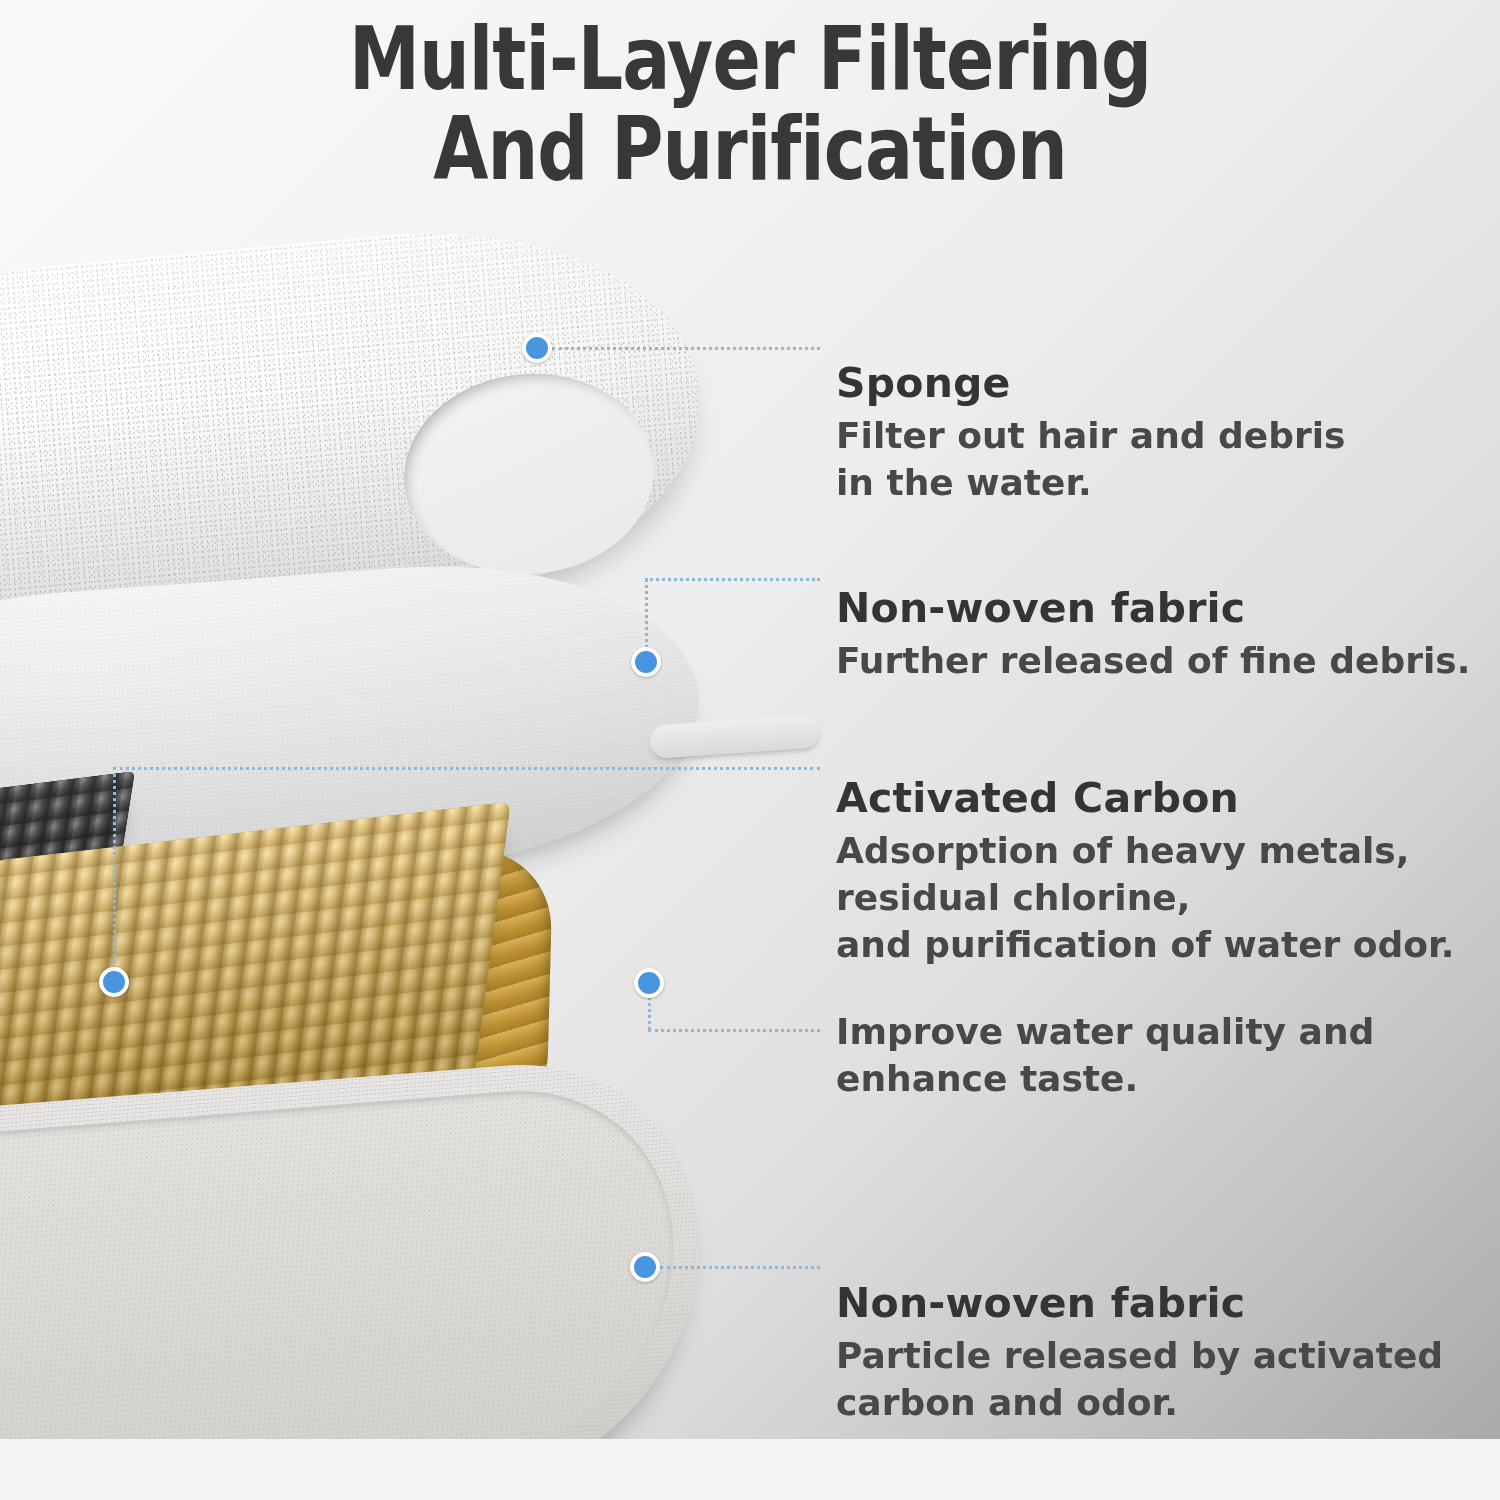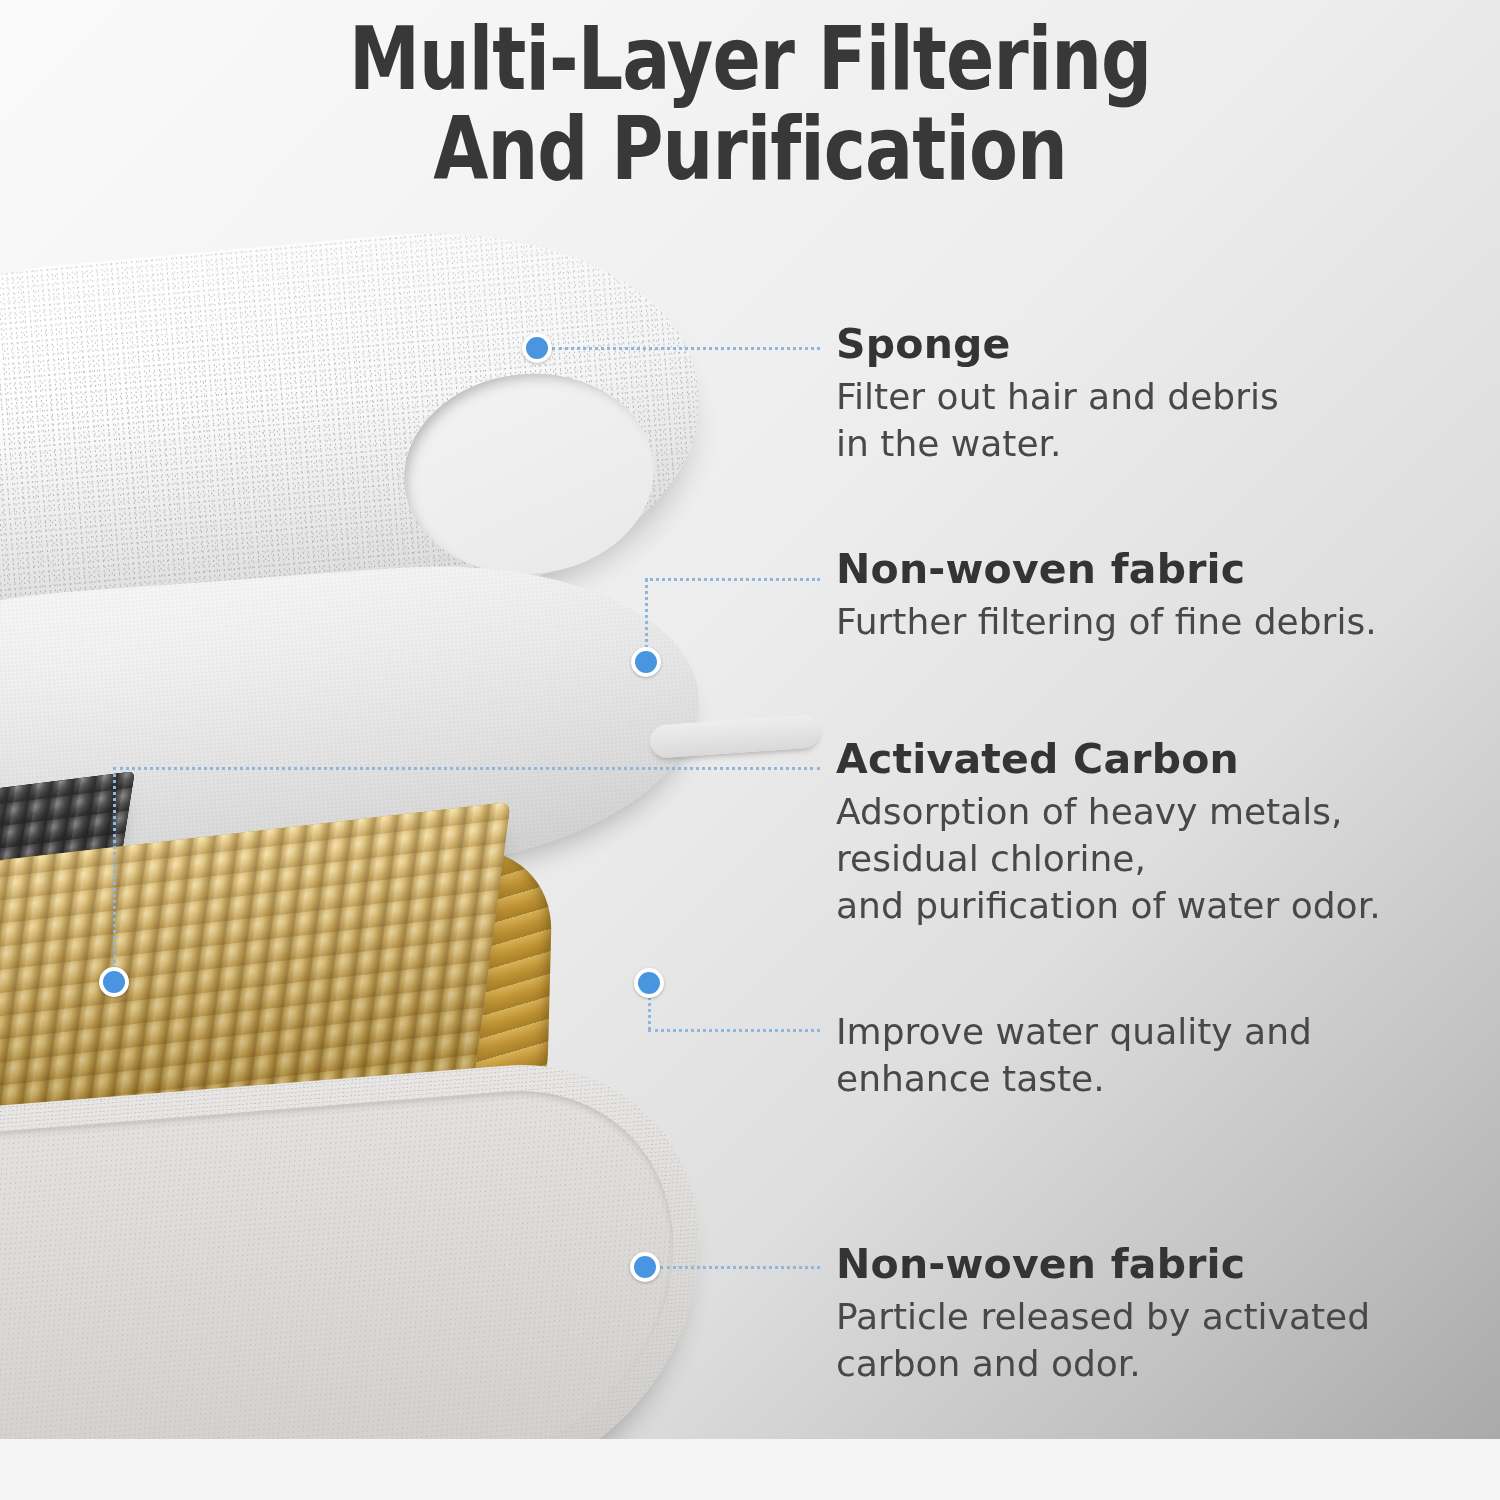--- a/index.html
+++ b/index.html
@@ -194,25 +194,25 @@
   }
   .lead.v{
     width:0;border-left:3px dotted #8fb7de;
   }
 
   
   .block{position:absolute;left:836px;z-index:45;}
   .block .ttl{
     font-family:"DejaVu Sans","Liberation Sans",sans-serif;
     font-weight:bold;font-size:41px;color:#343434;
-    line-height:1.12;letter-spacing:.2px;white-space:nowrap;
+    line-height:1.12;letter-spacing:.2px;white-space:nowrap;margin-top:39px;
   }
   .block .desc{
     font-family:"DejaVu Sans","Liberation Sans",sans-serif;
-    font-weight:400;font-size:36px;color:#484848;
+    font-weight:700;font-size:36px;color:#484848;
     line-height:1.30;margin-top:6px;white-space:nowrap;
   }
   .block .desc div{white-space:nowrap;}
 </style>
 </head>
 <body>
 
 <div id="stage">
 
   <div id="title">
@@ -277,21 +277,21 @@
     <div class="ttl">Sponge</div>
     <div class="desc">
       <div>Filter out hair and debris</div>
       <div>in the water.</div>
     </div>
   </div>
 
   <div class="block" style="top:547px;">
     <div class="ttl">Non-woven fabric</div>
     <div class="desc">
-      <div>Further filtering of fine debris.</div>
+      <div>Further released of fine debris.</div>
     </div>
   </div>
 
   <div class="block" style="top:737px;">
     <div class="ttl">Activated Carbon</div>
     <div class="desc">
       <div>Adsorption of heavy metals,</div>
       <div>residual chlorine,</div>
       <div>and purification of water odor.</div>
     </div>

